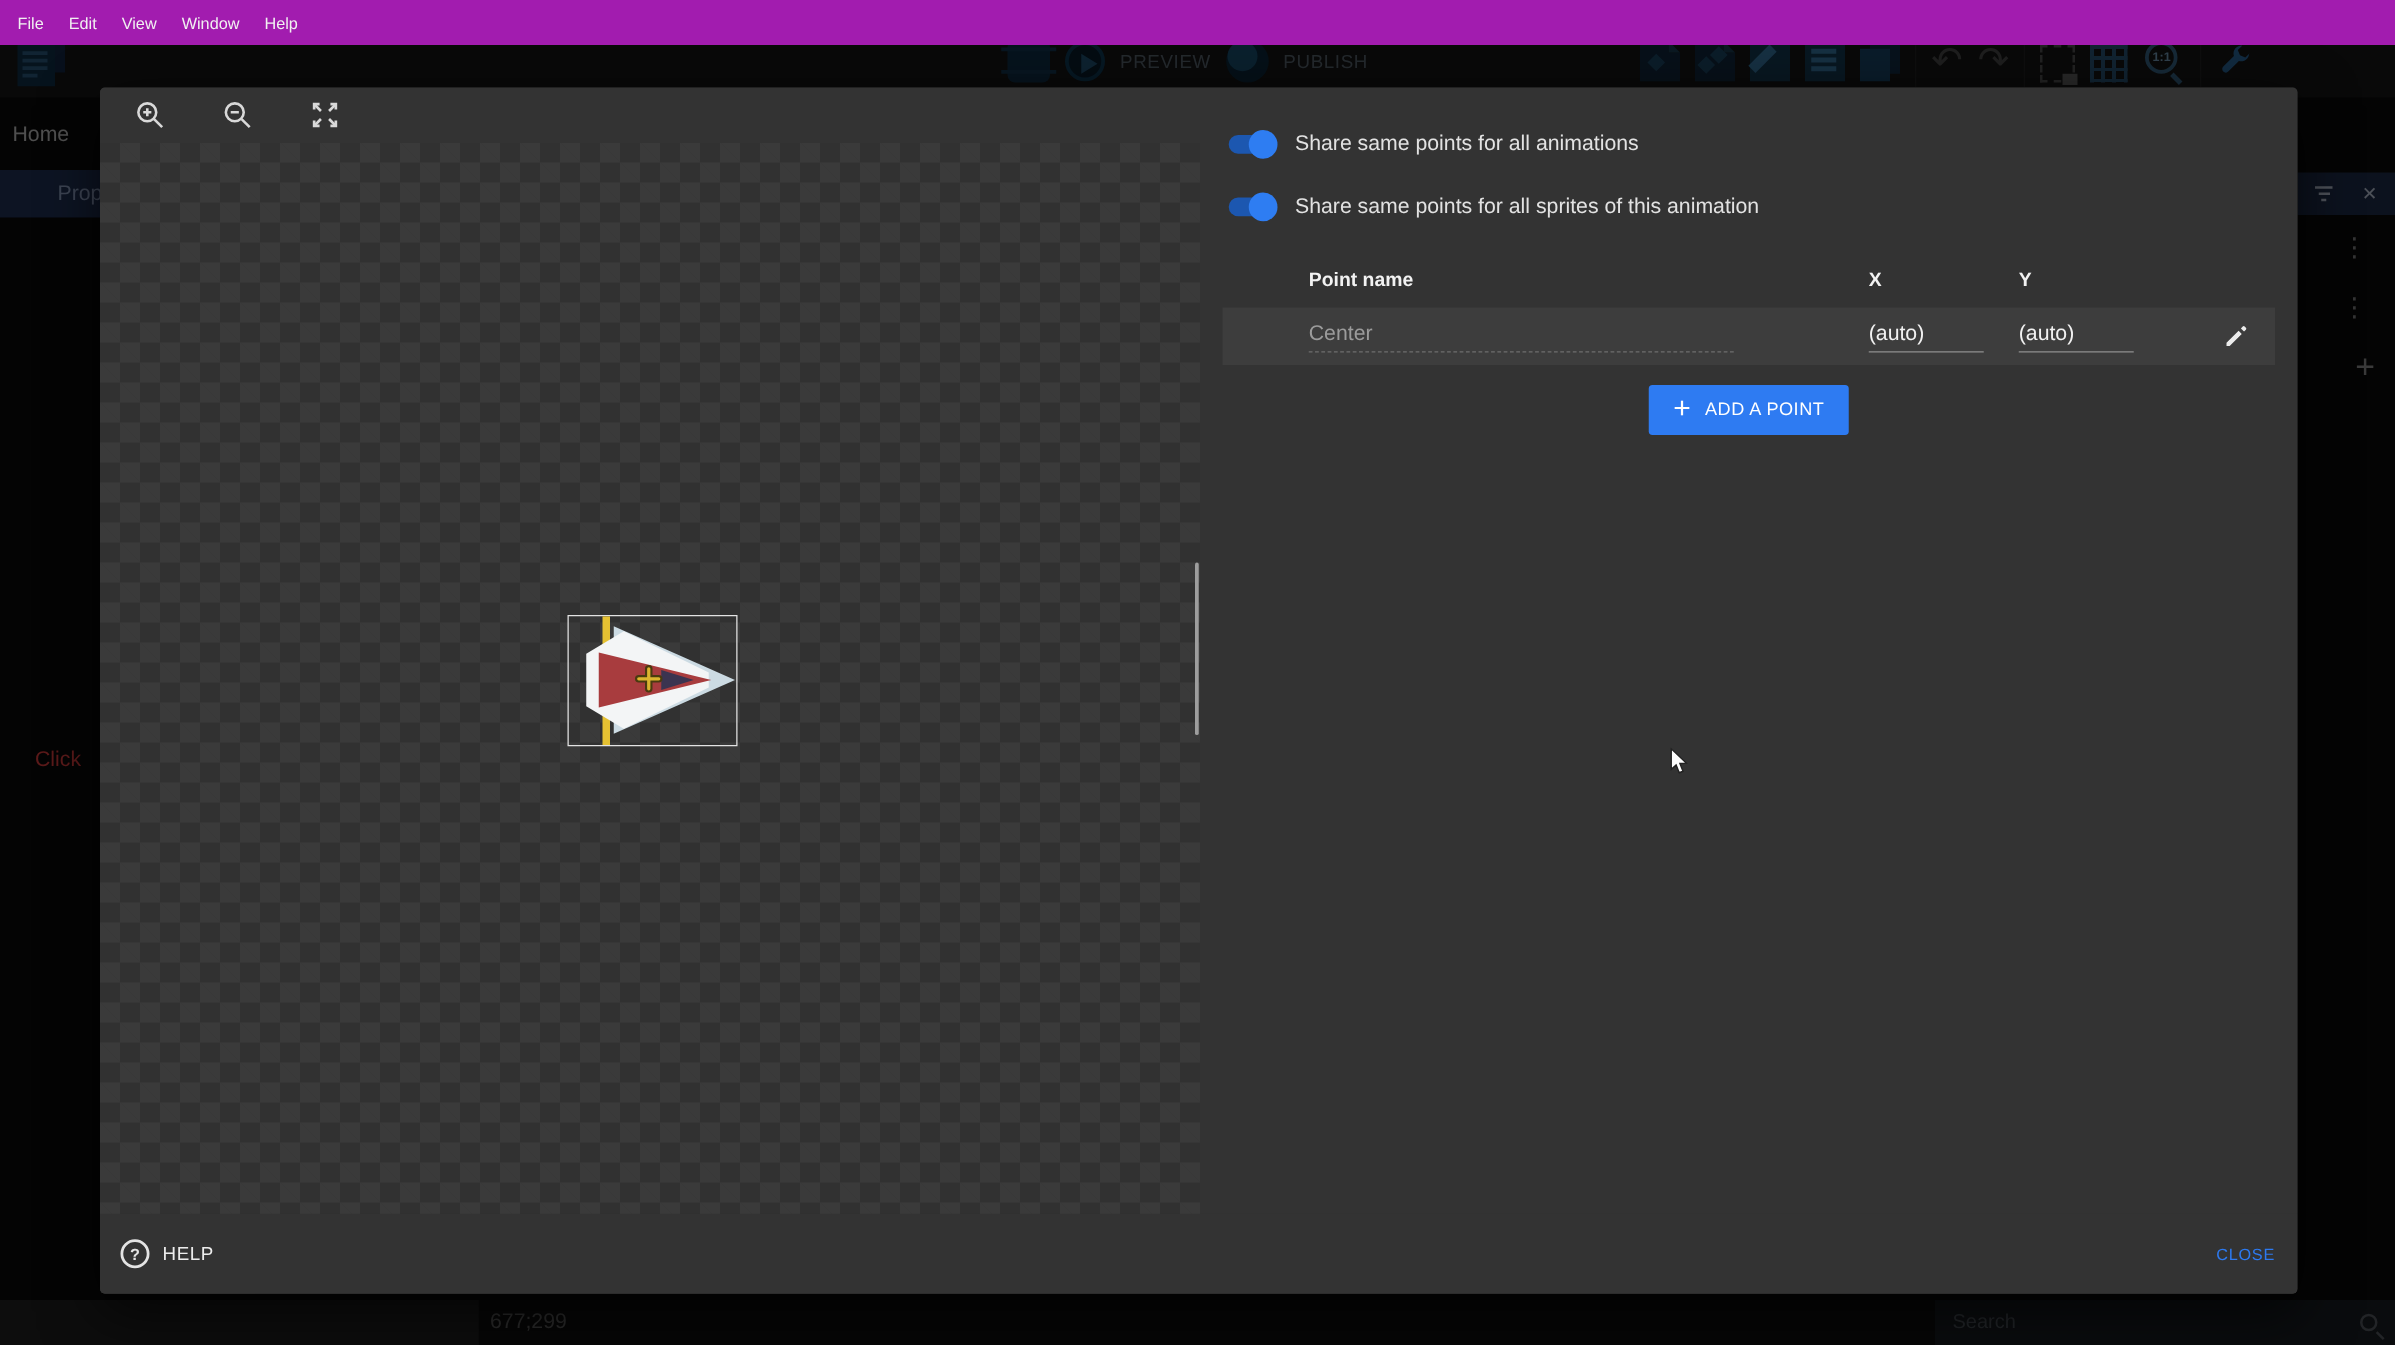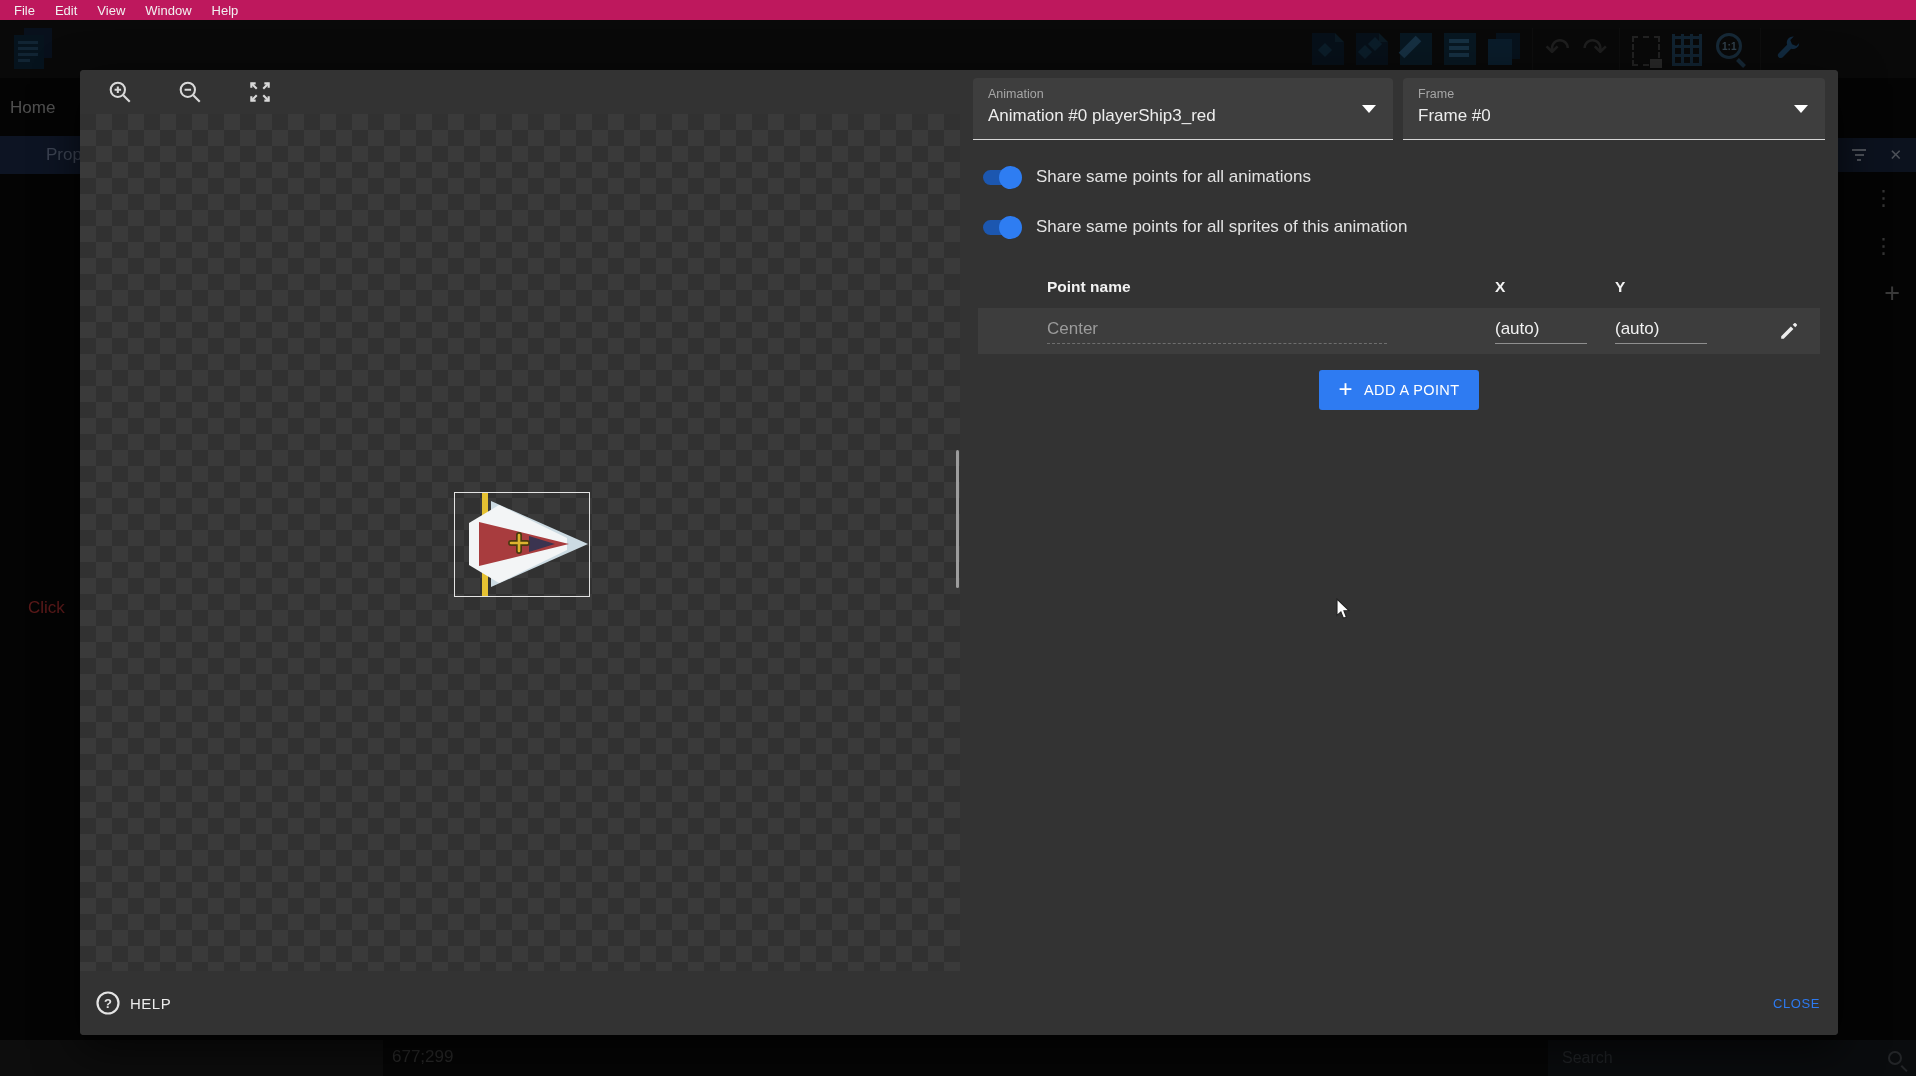--- a/index.html
+++ b/index.html
@@ -5,21 +5,21 @@
   * { margin:0; padding:0; box-sizing:border-box; }
   html,body { width:1916px; height:1076px; overflow:hidden; }
   body {
     font-family:"Liberation Sans", sans-serif;
     background:#0b0b0b;
     position:relative;
     color:#e0e0e0;
   }
 
   
-  .menubar{position:absolute;top:0;left:0;right:0;height:20px;background:#be185d;z-index:40;
+  .menubar{position:absolute;top:0;left:0;right:0;height:36px;background:#a21caf;z-index:40;
     display:flex;align-items:center;padding-left:4px;}
   .menu-item{color:#f1f1f1;font-size:13px;padding:0 10px;cursor:default;}
 
   
   .app-under{position:absolute;inset:20px 0 0 0;z-index:1;}
   .toolbar{position:absolute;top:0;left:0;right:0;height:58px;background:#181818;}
   .proj-icon{position:absolute;left:14px;top:8px;width:40px;height:42px;}
   .proj-icon .back{position:absolute;left:10px;top:0;width:28px;height:30px;background:#152b4a;}
   .proj-icon .front{position:absolute;left:0;top:7px;width:30px;height:34px;background:#10344d;}
   .proj-icon .line{position:absolute;left:4px;height:3px;background:#2e5f86;}
@@ -158,20 +158,31 @@
   <div class="toolbar">
     <div class="proj-icon">
       <div class="back"></div>
       <div class="front"></div>
       <div class="line" style="top:13px;width:20px;"></div>
       <div class="line" style="top:19px;width:20px;"></div>
       <div class="line" style="top:25px;width:20px;"></div>
       <div class="line" style="top:31px;width:12px;"></div>
     </div>
 
+    <div class="run-group">
+      <div class="bug-icon"></div>
+      <div class="circle-btn">
+          <div class="play-tri"></div>
+        </div>
+      <span class="run-label">PREVIEW</span>
+      <div class="circle-btn" style="border:none;background:#0e2c40;width:34px;height:34px;">
+          <div class="globe-inner"></div>
+        </div>
+      <span class="run-label">PUBLISH</span>
+    </div>
 
     <div class="right-icons">
       <div class="ric">
         <div class="doc">
             <div class="fold"></div>
             <div class="diamond" style="left:8px;top:12px;"></div>
           </div>
       </div>
       <div class="ric">
         <div class="doc">
@@ -290,32 +301,20 @@
               <path d="M64 42 v16 M56 50 h16" stroke="#4a3a10" stroke-width="6" stroke-linecap="round"></path>
               <path d="M64 42 v16 M56 50 h16" stroke="#dcb52f" stroke-width="2.6" stroke-linecap="round"></path>
             </g>
           </svg>
         </div>
         <div class="canvas-scroll-thumb"></div>
       </div>
     </div>
 
     <div class="panel-col">
-      <div class="selects-row">
-        <div class="select-box select-animation">
-          <div class="select-label">Animation</div>
-          <div class="select-value">Animation #0 playerShip3_red</div>
-          <span class="select-arrow"></span>
-        </div>
-        <div class="select-box select-frame">
-          <div class="select-label">Frame</div>
-          <div class="select-value">Frame #0</div>
-          <span class="select-arrow"></span>
-        </div>
-      </div>
 
       <div class="toggle-row">
         <span class="switch"></span>
         <span class="toggle-label">Share same points for all animations</span>
       </div>
       <div class="toggle-row second">
         <span class="switch"></span>
         <span class="toggle-label">Share same points for all sprites of this animation</span>
       </div>
 

